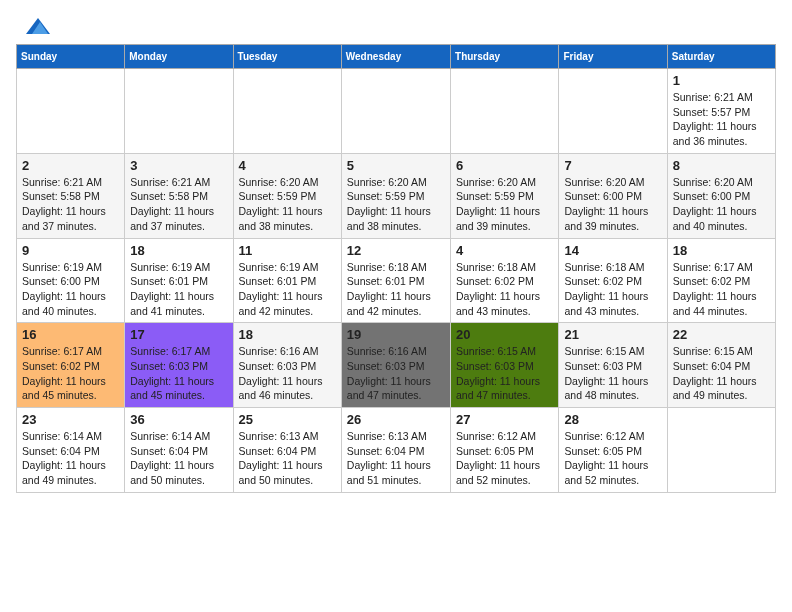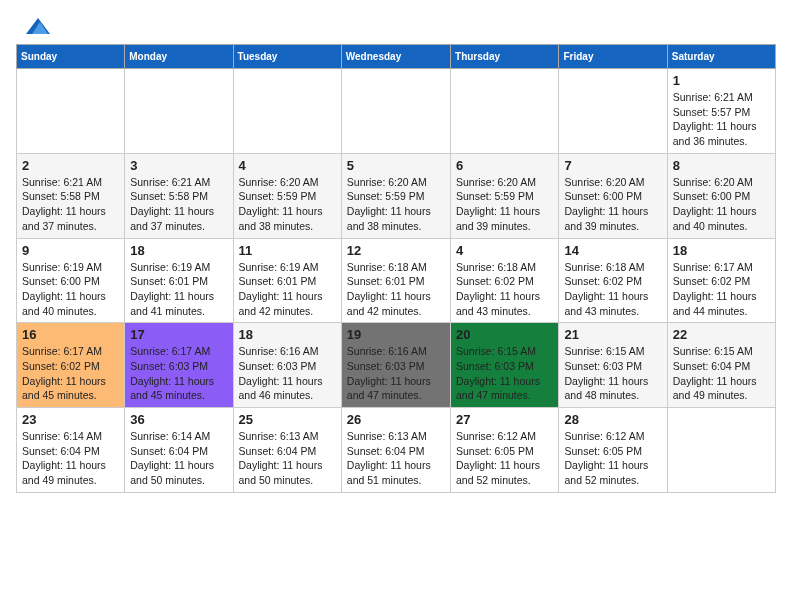--- a/index.html
+++ b/index.html
@@ -247,21 +247,21 @@
 Daylight: 11 hours
 and 46 minutes.</div>
         </td>
         <td style="background-color: #737373;">
           <span class="day-number">19</span>
           <div class="day-info" style="white-space: pre-line;">Sunrise: 6:16 AM
 Sunset: 6:03 PM
 Daylight: 11 hours
 and 47 minutes.</div>
         </td>
-        <td style="background-color: #15803d;">
+        <td style="background-color: #4d7c0f;">
           <span class="day-number">20</span>
           <div class="day-info" style="white-space: pre-line;">Sunrise: 6:15 AM
 Sunset: 6:03 PM
 Daylight: 11 hours
 and 47 minutes.</div>
         </td>
         <td style="background-color: rgb(245, 245, 245); margin-top: 24px;">
           <span class="day-number">21</span>
           <div class="day-info" style="white-space: pre-line;">Sunrise: 6:15 AM
 Sunset: 6:03 PM

